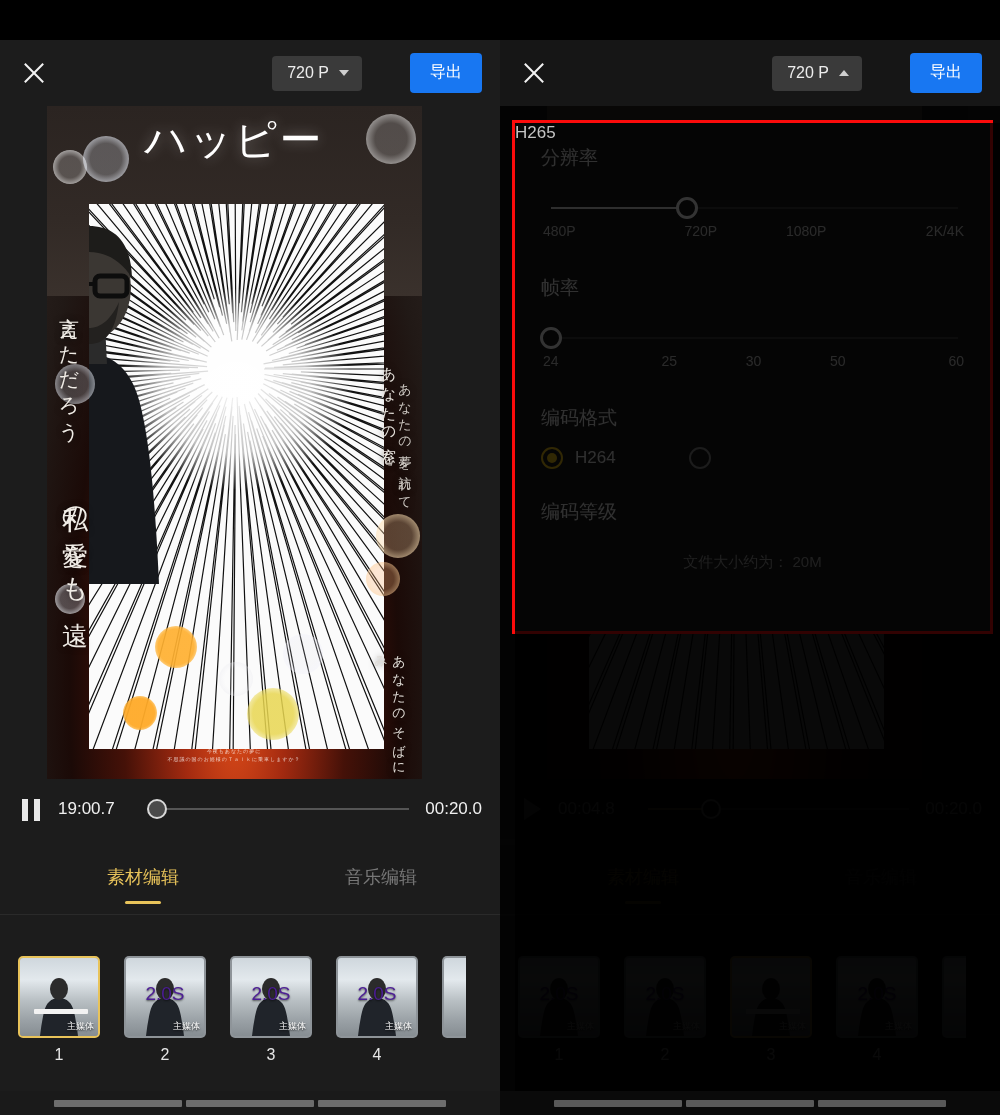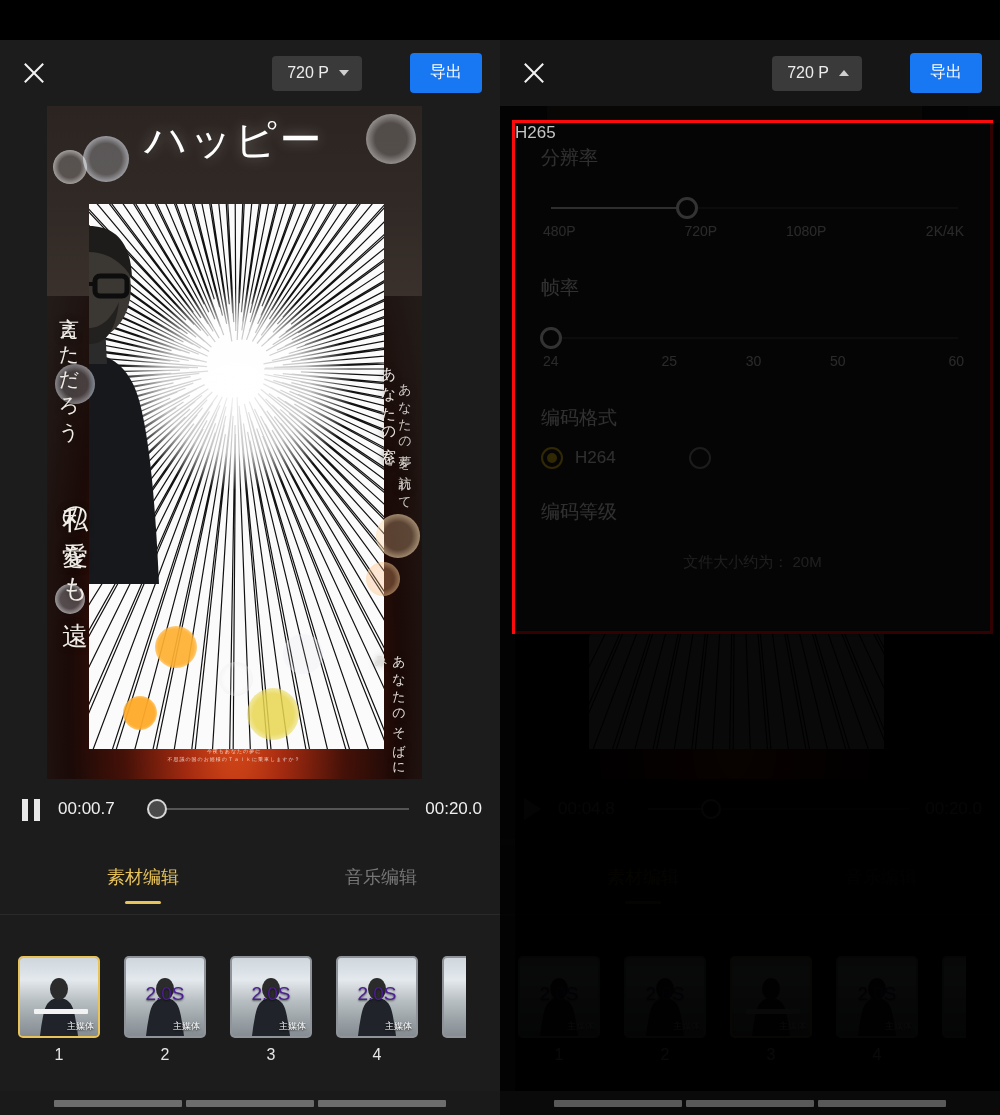--- a/index.html
+++ b/index.html
@@ -294,21 +294,21 @@
 
         <div class="poster-footer">
           <div>今夜もあなたの夢に</div>
           <div>不思議の国のお姫様のＴａｌｋに乗車しますか？</div>
         </div>
       </div>
     </div>
 
     <div class="transport">
       <div class="pp-icon pause"></div>
-      <div class="time-cur">00:00.7</div>
+      <div class="time-cur">19:00.7</div>
       <div class="seek">
         <div class="seek-track"></div>
         <div class="seek-thumb" id="seek-thumb-left" style="left: 3.5%;"></div>
       </div>
       <div class="time-tot">00:20.0</div>
     </div>
 
     <div class="tabs">
       <div class="tab active">
         <span>素材编辑</span>

